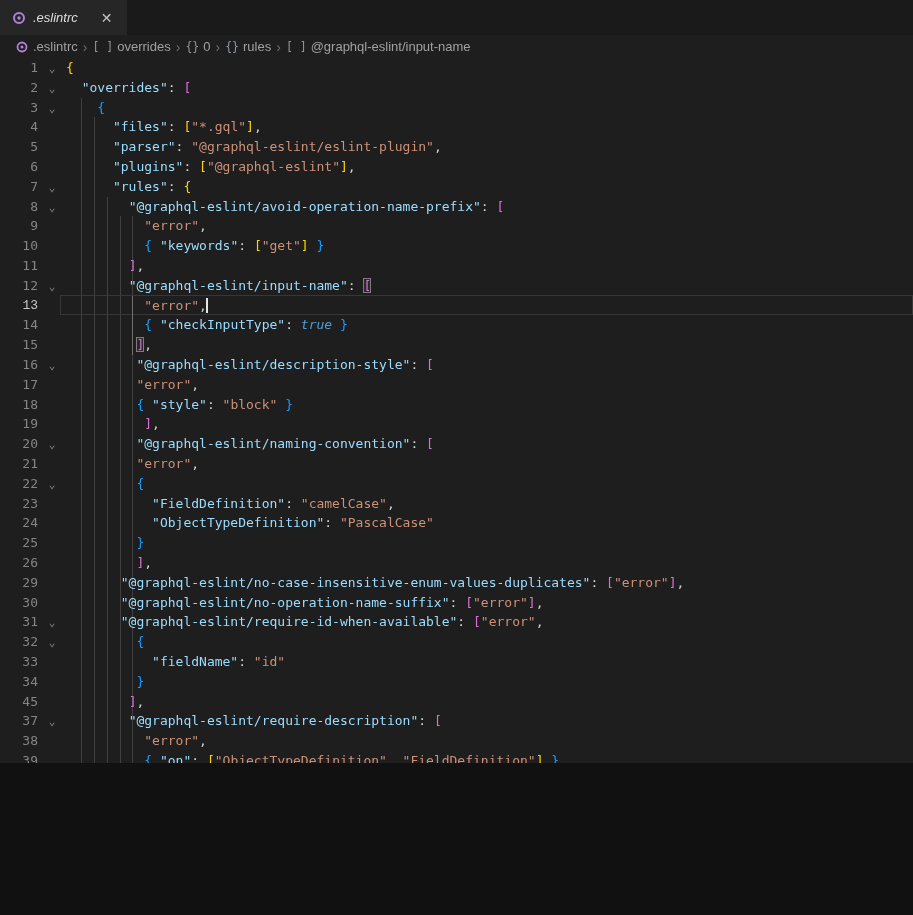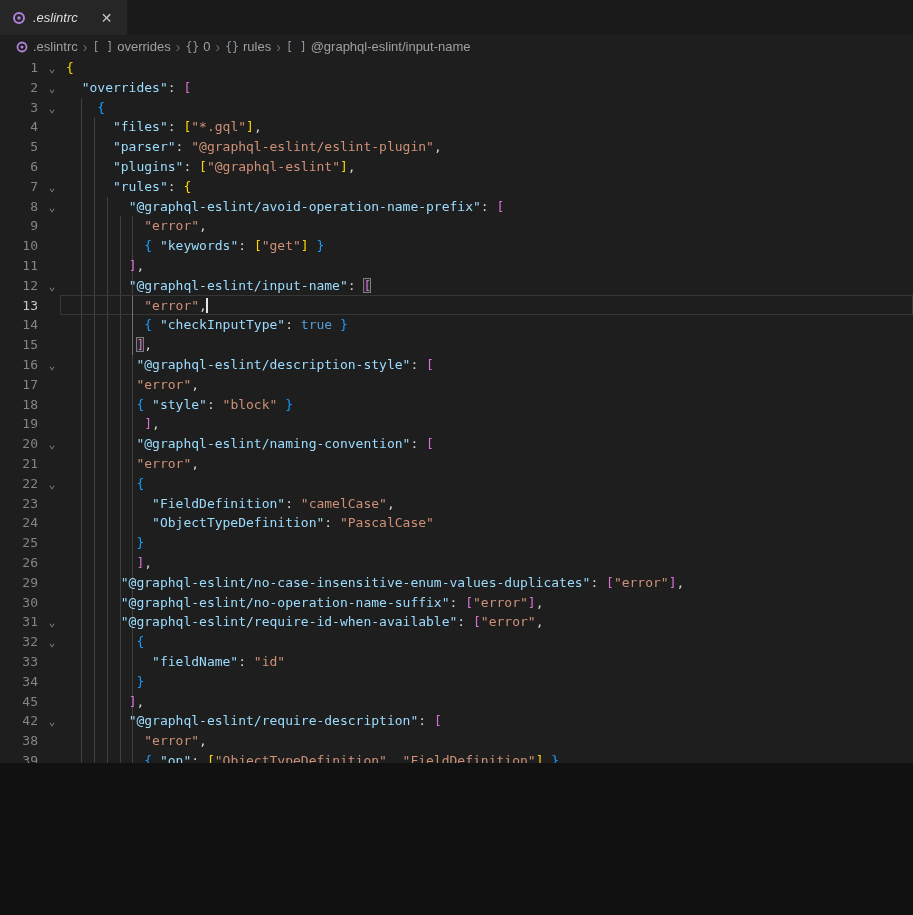--- a/index.html
+++ b/index.html
@@ -29,28 +29,28 @@
   
   .editor { position:relative; font-family:"DejaVu Sans Mono","Liberation Mono",monospace; font-size:13px; }
   .guide { position:absolute; width:1px; background:var(--guide,#404040); z-index:1; }
   .guide.active { background:var(--guideActive,#707070); z-index:2; }
   .cur-line {
     position:absolute; left:60px; right:0; height:20px;
     border:1px solid #373737; z-index:1;
   }
   .line { position:relative; z-index:3; display:flex; height:19.8px; line-height:19.8px; white-space:pre; }
   .num { width:38px; text-align:right; color:var(--lnum,#858585); flex:none; }
-  .num.active { color:var(--lnumActive,#c6c6c6); }
+  .num.active { color:var(--lnumActive,#c6c6c6);font-family:Liberation Mono, monospace; }
   .fold { width:28px; flex:none; color:#8b8b8b; font-size:11px; text-align:center; line-height:21px; }
   .code { flex:1; }
   .w  { color:#d4d4d4; }
   .k  { color:var(--key,#9cdcfe); }
   .s  { color:var(--str,#ce9178); }
   .p  { color:var(--punct,#d4d4d4); }
-  .t  { color:var(--kw,#569cd6); }
+  .t  { color:var(--kw,#569cd6);font-style:italic; }
   .b1 { color:var(--b1,#ffd700); }
   .b2 { color:var(--b2,#da70d6); }
   .b3 { color:var(--b3,#179fff); }
   .bm { outline:1px solid #7d7d7d; outline-offset:-1px; background:rgba(120,120,120,.12); }
   .cursor { display:inline-block; width:2px; height:15px; background:#e6e6e6; vertical-align:-3px; margin-left:-1px; }
 </style>
 </head>
 <body>
 
 <div class="window" style="--bg: #1e1e1e; --tabbar: #1a1a1a; --tabactive: #262627; --key: #9cdcfe; --str: #ce9178; --kw: #569cd6; --punct: #d4d4d4; --b1: #ffd700; --b2: #da70d6; --b3: #179fff; --lnum: #858585; --lnumActive: #c6c6c6; --guide: #404040; --guideActive: #707070;">
@@ -122,21 +122,21 @@
       <div class="line"><span class="num">24</span><span class="fold"></span><span class="code"><span class="w">           </span><span class="k">"ObjectTypeDefinition"</span><span class="p">: </span><span class="s">"PascalCase"</span></span></div>
       <div class="line"><span class="num">25</span><span class="fold"></span><span class="code"><span class="w">         </span><span class="b3">}</span></span></div>
       <div class="line"><span class="num">26</span><span class="fold"></span><span class="code"><span class="w">         </span><span class="b2">]</span><span class="p">,</span></span></div>
       <div class="line"><span class="num">29</span><span class="fold"></span><span class="code"><span class="w">       </span><span class="k">"@graphql-eslint/no-case-insensitive-enum-values-duplicates"</span><span class="p">: </span><span class="b2">[</span><span class="s">"error"</span><span class="b2">]</span><span class="p">,</span></span></div>
       <div class="line"><span class="num">30</span><span class="fold"></span><span class="code"><span class="w">       </span><span class="k">"@graphql-eslint/no-operation-name-suffix"</span><span class="p">: </span><span class="b2">[</span><span class="s">"error"</span><span class="b2">]</span><span class="p">,</span></span></div>
       <div class="line"><span class="num">31</span><span class="fold">⌄</span><span class="code"><span class="w">       </span><span class="k">"@graphql-eslint/require-id-when-available"</span><span class="p">: </span><span class="b2">[</span><span class="s">"error"</span><span class="p">,</span></span></div>
       <div class="line"><span class="num">32</span><span class="fold">⌄</span><span class="code"><span class="w">         </span><span class="b3">{</span></span></div>
       <div class="line"><span class="num">33</span><span class="fold"></span><span class="code"><span class="w">           </span><span class="k">"fieldName"</span><span class="p">: </span><span class="s">"id"</span></span></div>
       <div class="line"><span class="num">34</span><span class="fold"></span><span class="code"><span class="w">         </span><span class="b3">}</span></span></div>
       <div class="line"><span class="num">45</span><span class="fold"></span><span class="code"><span class="w">        </span><span class="b2">]</span><span class="p">,</span></span></div>
-      <div class="line"><span class="num">42</span><span class="fold">⌄</span><span class="code"><span class="w">        </span><span class="k">"@graphql-eslint/require-description"</span><span class="p">: </span><span class="b2">[</span></span></div>
+      <div class="line"><span class="num">37</span><span class="fold">⌄</span><span class="code"><span class="w">        </span><span class="k">"@graphql-eslint/require-description"</span><span class="p">: </span><span class="b2">[</span></span></div>
       <div class="line"><span class="num">38</span><span class="fold"></span><span class="code"><span class="w">          </span><span class="s">"error"</span><span class="p">,</span></span></div>
       <div class="line"><span class="num">39</span><span class="fold"></span><span class="code"><span class="w">          </span><span class="b3">{</span><span class="w"> </span><span class="k">"on"</span><span class="p">: </span><span class="b1">[</span><span class="s">"ObjectTypeDefinition"</span><span class="p">, </span><span class="s">"FieldDefinition"</span><span class="b1">]</span><span class="w"> </span><span class="b3">}</span></span></div>
       <div class="line"><span class="num">40</span><span class="fold"></span><span class="code"><span class="w">         </span><span class="b2">]</span></span></div>
       <div class="line"><span class="num">41</span><span class="fold"></span><span class="code"><span class="w">      </span><span class="b1">}</span></span></div>
       <div class="line"><span class="num">20</span><span class="fold"></span><span class="code"><span class="w">    </span><span class="b3">}</span></span></div>
       <div class="line"><span class="num">43</span><span class="fold"></span><span class="code"><span class="w">  </span><span class="b2">]</span><span class="p">,</span></span></div>
       <div class="line"><span class="num">44</span><span class="fold"></span><span class="code"><span class="w">   </span><span class="k">"parser"</span><span class="p">: </span><span class="s">"@typescript-eslint/parser"</span></span></div>
     </div>
 
 </div>

